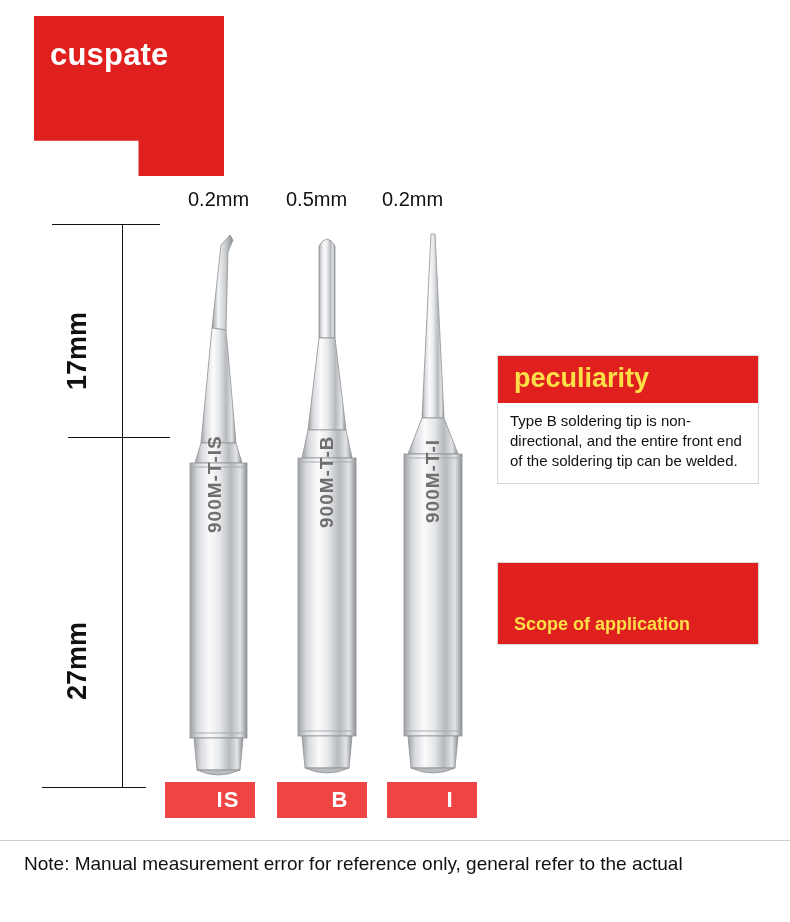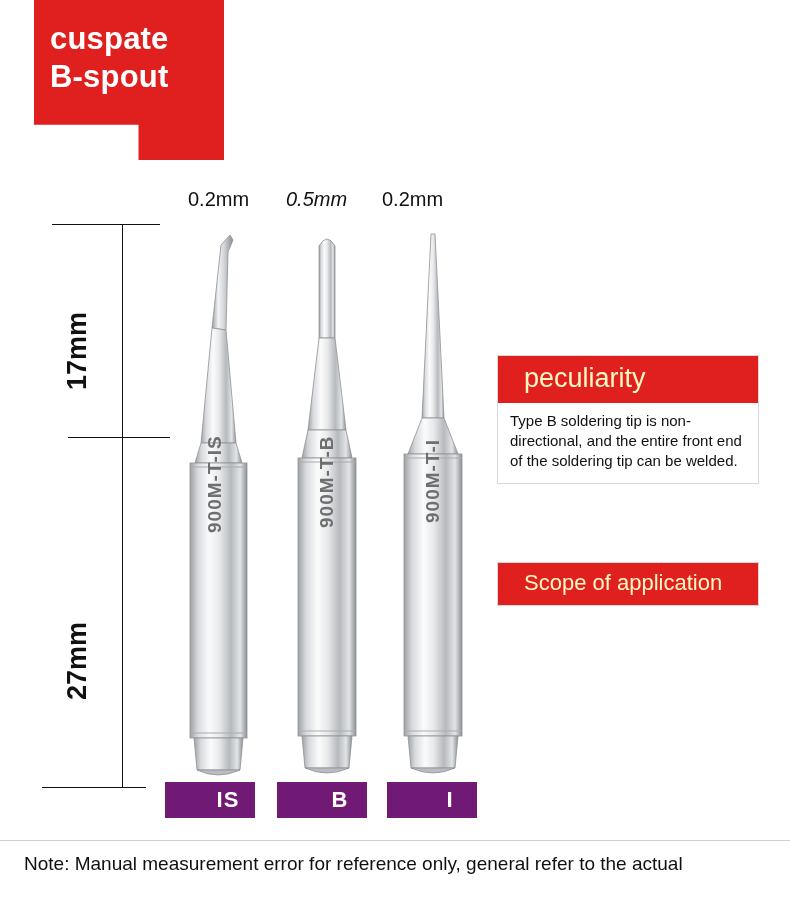--- a/index.html
+++ b/index.html
@@ -14,21 +14,21 @@
     position: relative;
     font-family: "Liberation Sans", sans-serif;
     color: #1a1a1a;
     overflow: hidden;
   }
 
   
   .banner {
     position: absolute;
     left: 34px;
-    top: 0;
+    top: 16px;
     width: 190px;
     height: 160px;
     background: #e01f1f;
     color: #fff;
     padding: 20px 16px 0 16px;
     clip-path: polygon(0 0, 100% 0, 100% 100%, 55% 100%, 55% 78%, 0 78%);
   }
   .banner-line {
     font-size: 31px;
     font-weight: bold;
@@ -38,21 +38,21 @@
   }
 
   
   .tipsize {
     position: absolute;
     font-size: 20px;
     color: #111;
     white-space: nowrap;
   }
   .tipsize.s1 { left: 188px; top: 188px; }
-  .tipsize.s2 { left: 286px; top: 188px; font-style: italic; }
+  .tipsize.s2 { left: 286px; top: 188px; }
   .tipsize.s3 { left: 382px; top: 188px; }
 
   
   .vline {
     position: absolute;
     left: 122px;
     top: 224px;
     width: 1px;
     height: 564px;
     background: #111;
@@ -100,21 +100,21 @@
     transform: rotate(-90deg);
   }
   .tipA .tip-code { left: 44px; top: 315px; }
   .tipB .tip-code { left: 44px; top: 310px; }
   .tipC .tip-code { left: 44px; top: 305px; }
 
   
   .chip {
     position: absolute;
     height: 36px;
-    background: #701a75;
+    background: #ef4444;
     color: #fff;
     font-size: 22px;
     font-weight: bold;
     display: flex;
     align-items: center;
     justify-content: center;
     letter-spacing: 1px;
     padding-left: 36px;
   }
   .chip.c1 { left: 165px; top: 782px; width: 90px; }
@@ -126,28 +126,29 @@
     position: absolute;
     width: 262px;
     border: 1px solid #d8d8d8;
     background: #fff;
   }
   .card.card1 { left: 497px; top: 355px; }
   .card.card2 { left: 497px; top: 562px; }
 
   .card-head {
     background: #e01f1f;
-    color: #fef9c3;
-    padding: 7px 14px 9px 26px;
+    color: #fde047;
+    padding: 7px 14px 9px 16px;
+    font-weight: bold;
   }
   .card-head .head-text {
     font-size: 27px;
     white-space: nowrap;
   }
-  .card.card2 .card-head .head-text { font-size: 22px; }
+  .card.card2 .card-head .head-text { font-size: 18px; margin-top: 44px; }
 
   .card-body {
     padding: 8px 12px 12px 12px;
     font-size: 15px;
     line-height: 1.33;
     color: #111;
   }
 
   
   .footer-rule {
@@ -166,21 +167,20 @@
     font-size: 19px;
     color: #111;
     white-space: nowrap;
   }
 </style>
 </head>
 <body>
 
 <div class="banner">
   <div class="banner-line">cuspate</div>
-  <div class="banner-line">B-spout</div>
 </div>
 
 <div class="tipsize s1">0.2mm</div>
 <div class="tipsize s2">0.5mm</div>
 <div class="tipsize s3">0.2mm</div>
 
 <div class="vline"></div>
 <div class="tick t1"></div>
 <div class="tick t2"></div>
 <div class="tick t3"></div>

